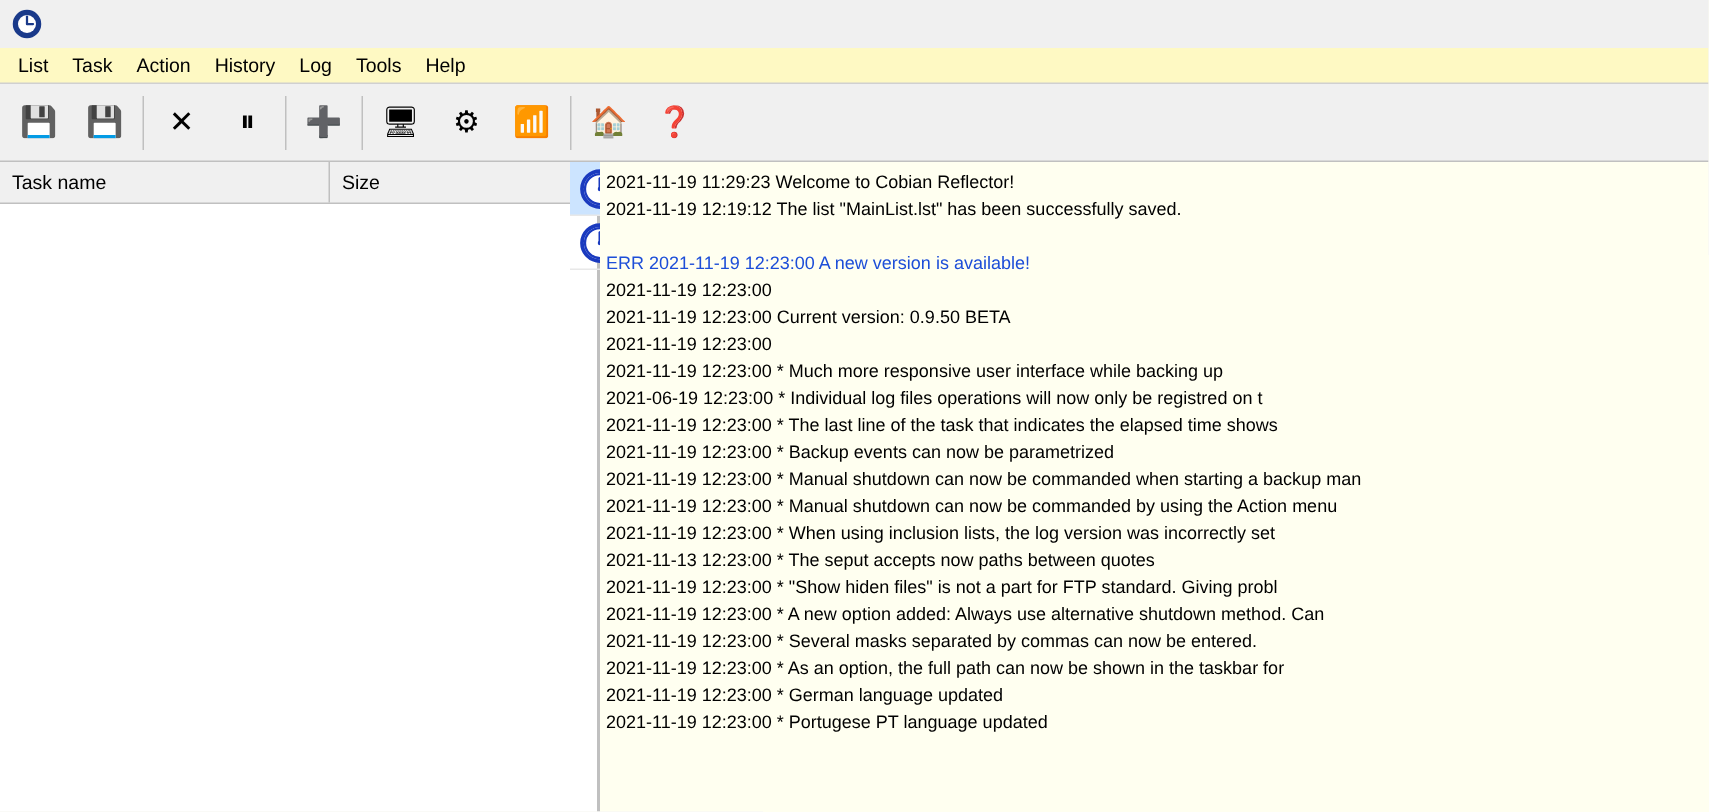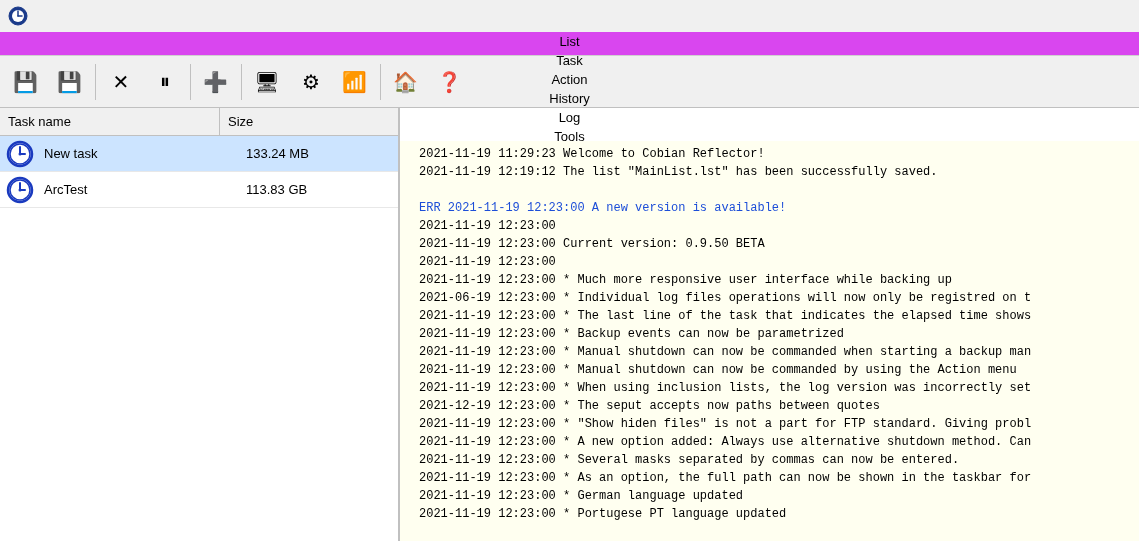--- a/index.html
+++ b/index.html
@@ -42,27 +42,26 @@
       justify-content: center;
       font-size: 12px;
       cursor: pointer;
       background: transparent;
       border: none;
       color: #000;
     }
 
     
     #menu-bar {
-      background: #d946ef;
+      background: #fef9c3;
       height: 24px;
       display: flex;
       align-items: center;
       padding: 0 4px;
       border-bottom: 1px solid #d0d0d0;
-      flex-direction: column;
     }
     .menu-item {
       padding: 2px 8px;
       cursor: pointer;
       font-size: 13px;
       color: #000;
     }
 
     
     #toolbar {
@@ -98,21 +97,20 @@
       background: #fff;
     }
 
     
     #task-panel {
       width: 400px;
       min-width: 400px;
       border-right: 2px solid #c0c0c0;
       background: #fff;
       display: flex;
-      flex-direction: column;
     }
     #task-header {
       display: flex;
       background: #f0f0f0;
       border-bottom: 1px solid #c0c0c0;
       height: 28px;
       align-items: center;
     }
     .col-header {
       font-size: 13px;
@@ -161,25 +159,24 @@
       color: #000;
       text-align: left;
     }
 
     
     #log-panel {
       flex: 1;
       background: #fffff0;
       overflow-y: auto;
       overflow-x: hidden;
-      padding: 4px 19px;
-      font-family: Liberation Mono, monospace;
+      padding: 4px 4px;
+      font-family: Liberation Sans, sans-serif;
       font-size: 12px;
       line-height: 1.5;
-      margin-top: 33px;
     }
     .log-line {
       white-space: nowrap;
       color: #000;
     }
     .log-line.error {
       color: #1d4ed8;
     }
   </style>
 </head>
@@ -274,21 +271,21 @@
       <div class="log-line">2021-11-19 12:23:00</div>
       <div class="log-line">2021-11-19 12:23:00 Current version: 0.9.50 BETA</div>
       <div class="log-line">2021-11-19 12:23:00</div>
       <div class="log-line">2021-11-19 12:23:00 * Much more responsive user interface while backing up</div>
       <div class="log-line">2021-06-19 12:23:00 * Individual log files operations will now only be registred on t</div>
       <div class="log-line">2021-11-19 12:23:00 * The last line of the task that indicates the elapsed time shows</div>
       <div class="log-line">2021-11-19 12:23:00 * Backup events can now be parametrized</div>
       <div class="log-line">2021-11-19 12:23:00 * Manual shutdown can now be commanded when starting a backup man</div>
       <div class="log-line">2021-11-19 12:23:00 * Manual shutdown can now be commanded by using the Action menu</div>
       <div class="log-line">2021-11-19 12:23:00 * When using inclusion lists, the log version was incorrectly set</div>
-      <div class="log-line">2021-12-19 12:23:00 * The seput accepts now paths between quotes</div>
+      <div class="log-line">2021-11-13 12:23:00 * The seput accepts now paths between quotes</div>
       <div class="log-line">2021-11-19 12:23:00 * "Show hiden files" is not a part for FTP standard. Giving probl</div>
       <div class="log-line">2021-11-19 12:23:00 * A new option added: Always use alternative shutdown method. Can</div>
       <div class="log-line">2021-11-19 12:23:00 * Several masks separated by commas can now be entered.</div>
       <div class="log-line">2021-11-19 12:23:00 * As an option, the full path can now be shown in the taskbar for</div>
       <div class="log-line">2021-11-19 12:23:00 * German language updated</div>
       <div class="log-line">2021-11-19 12:23:00 * Portugese PT language updated</div>
     </div>
 </div>
 
 </body></html>

